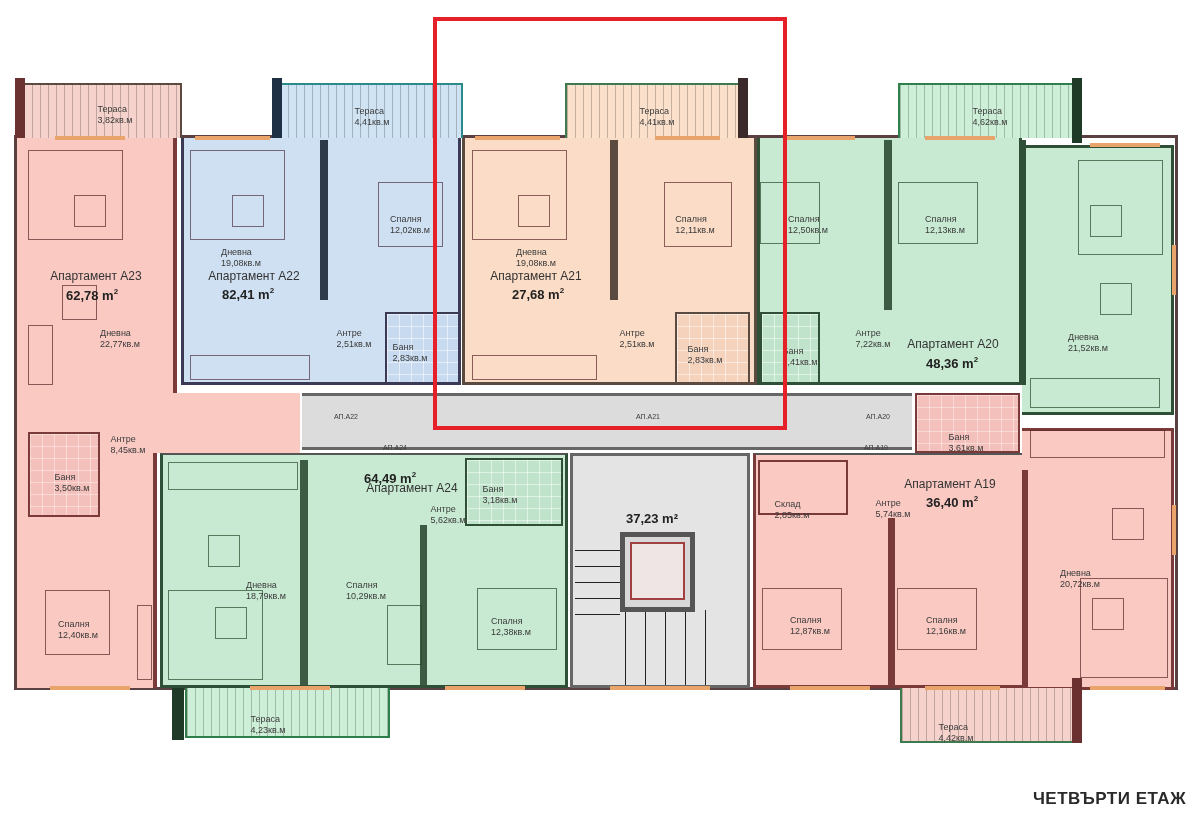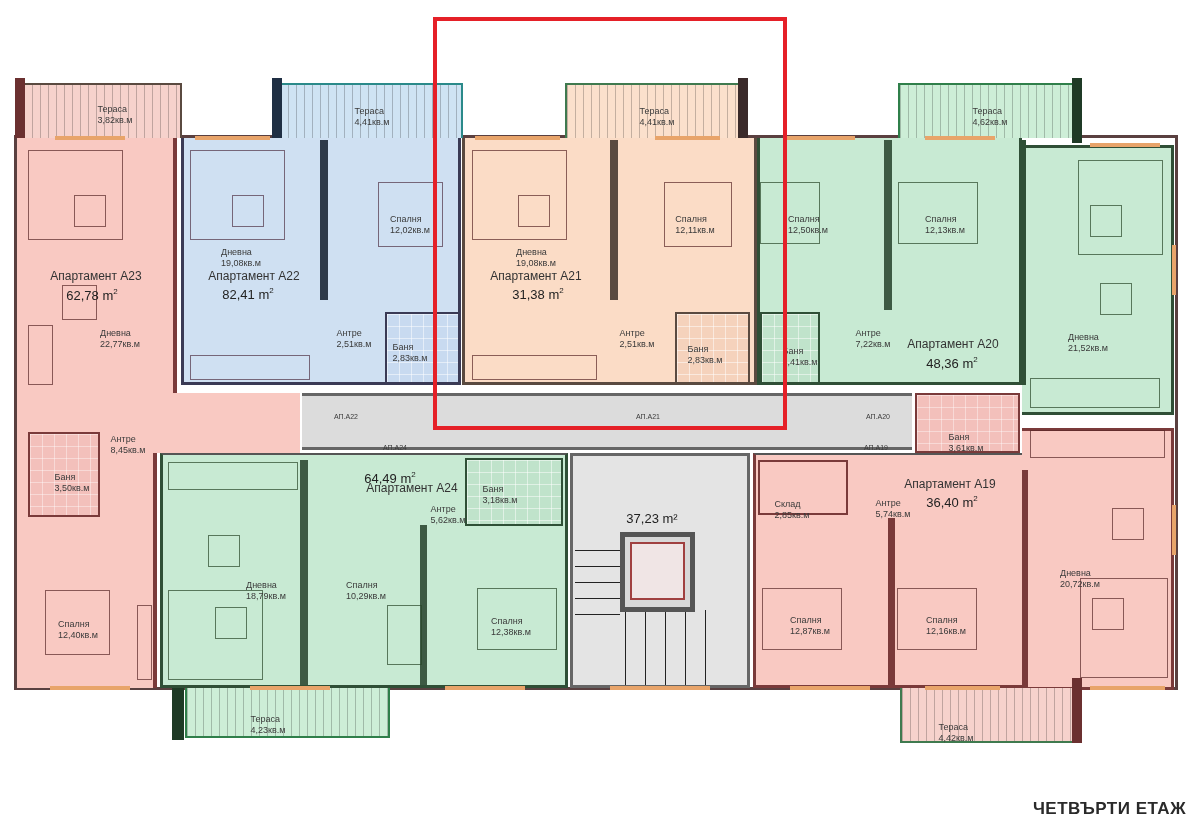--- a/index.html
+++ b/index.html
@@ -2,31 +2,31 @@
 <html><head>
 <meta charset="utf-8">
 <style>
   html, body { margin: 0; padding: 0; background: #ffffff; }
   body { width: 1200px; height: 831px; position: relative; overflow: hidden;
          font-family: "Liberation Sans", sans-serif; }
   .abs { position: absolute; box-sizing: border-box; }
   .room { position: absolute; box-sizing: border-box; }
   .lbl { position: absolute; text-align: left; font-size: 9px; line-height: 11px; color: #3a3a3a; white-space: nowrap; transform: translate(-50%, -50%); margin-top: 7px; }
   .apt-title { position: absolute; font-size: 12px; color: #333; white-space: nowrap; transform: translate(-50%, -50%); }
-  .apt-area { position: absolute; font-size: 13px; font-weight: normal; color: #222; white-space: nowrap; transform: translate(-50%, -50%); }
+  .apt-area { position: absolute; font-size: 13px; font-weight: bold; color: #222; white-space: nowrap; transform: translate(-50%, -50%); }
   .apt-area sup { font-size: 8px; }
   .terrace { background-image: repeating-linear-gradient(90deg, rgba(0,0,0,0.22) 0 1px, transparent 1px 8px); }
   .wall { position: absolute; background: #6b4a4a; }
   .win { position: absolute; background: #e8a46a; }
   .furn { position: absolute; border: 1.5px solid rgba(90,40,40,0.7); box-sizing: border-box; }
   .furn-g { position: absolute; border: 1.5px solid rgba(40,70,40,0.7); box-sizing: border-box; }
   .furn-b { position: absolute; border: 1.5px solid rgba(80,50,70,0.7); box-sizing: border-box; }
   .stairs { background-image: repeating-linear-gradient(0deg, #222 0 1.5px, transparent 1.5px 16px); }
   .stairs-v { background-image: repeating-linear-gradient(90deg, #222 0 1.5px, transparent 1.5px 20px); }
-  .floor-title { position: absolute; right: 14px; bottom: 12px; font-size: 17px; font-weight: bold; color: #2a2a2a; letter-spacing: 0.5px; }
+  .floor-title { position: absolute; right: 14px; bottom: 22px; font-size: 17px; font-weight: bold; color: #2a2a2a; letter-spacing: 0.5px; }
   .highlight { position: absolute; border: 4px solid #e52028; box-sizing: border-box; }
 </style>
 </head>
 <body>
 
 <div class="abs" style="left:0;top:0;width:1200px;height:831px;">
 
   <div class="abs" style="left:14px;top:135px;width:1164px;height:555px;border:3px solid #5a4040;"></div>
 
   <div class="room" style="left:17px;top:138px;width:160px;height:255px;background:#f9c9c2;border-right:4px solid #7a3a3a;"></div>
@@ -105,21 +105,21 @@
   <div class="room terrace" style="left:565px;top:83px;width:180px;height:55px;background-color:#fbe0cc;border:2px solid #3f7a4f;border-bottom:none;"></div>
   <div class="wall" style="left:738px;top:78px;width:10px;height:60px;background:#3a2a2a;"></div>
   <div class="wall" style="left:610px;top:140px;width:8px;height:160px;background:#5a4a40;"></div>
   <div class="room" style="left:675px;top:312px;width:75px;height:72px;background:#f5d2bc;background-image:linear-gradient(rgba(255,255,255,0.5) 1px,transparent 1px),linear-gradient(90deg,rgba(255,255,255,0.5) 1px,transparent 1px);background-size:12px 12px;border:2px solid #5a4a40;"></div>
   <div class="furn" style="left:472px;top:150px;width:95px;height:90px;"></div>
   <div class="furn" style="left:518px;top:195px;width:32px;height:32px;"></div>
   <div class="furn" style="left:664px;top:182px;width:68px;height:65px;"></div>
   <div class="furn" style="left:472px;top:355px;width:125px;height:25px;"></div>
 
   <div class="apt-title" style="left:536px;top:276px;">Апартамент А21</div>
-  <div class="apt-area" style="left:538px;top:294px;"><span>31,38 m</span><sup>2</sup></div>
+  <div class="apt-area" style="left:538px;top:294px;"><span>27,68 m</span><sup>2</sup></div>
   <div class="lbl" style="left:657px;top:110px;">
       <div>Тераса</div>
       <div>4,41кв.м</div>
     </div>
   <div class="lbl" style="left:536px;top:251px;">
       <div>Дневна</div>
       <div>19,08кв.м</div>
     </div>
   <div class="lbl" style="left:695px;top:218px;">
       <div>Спалня</div>

